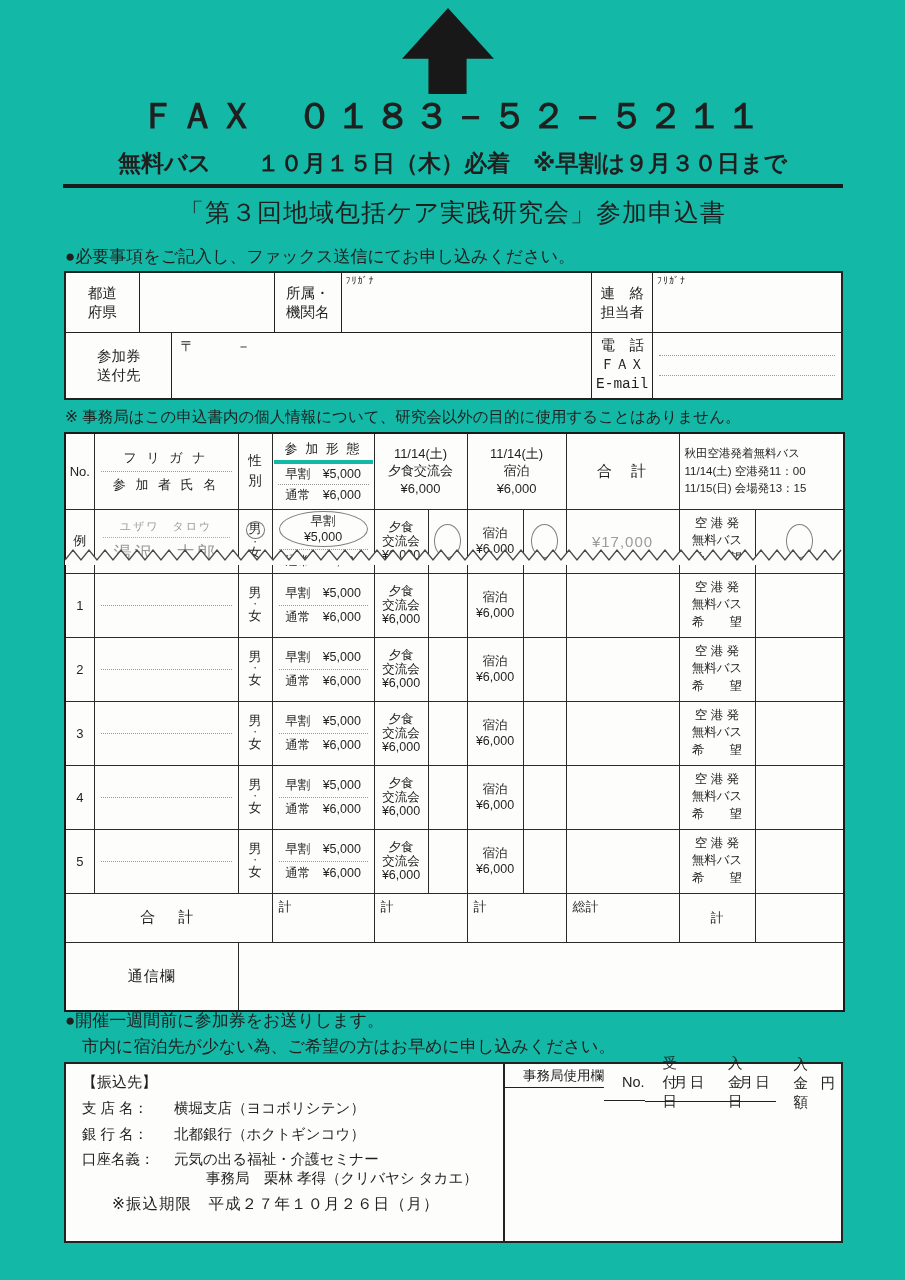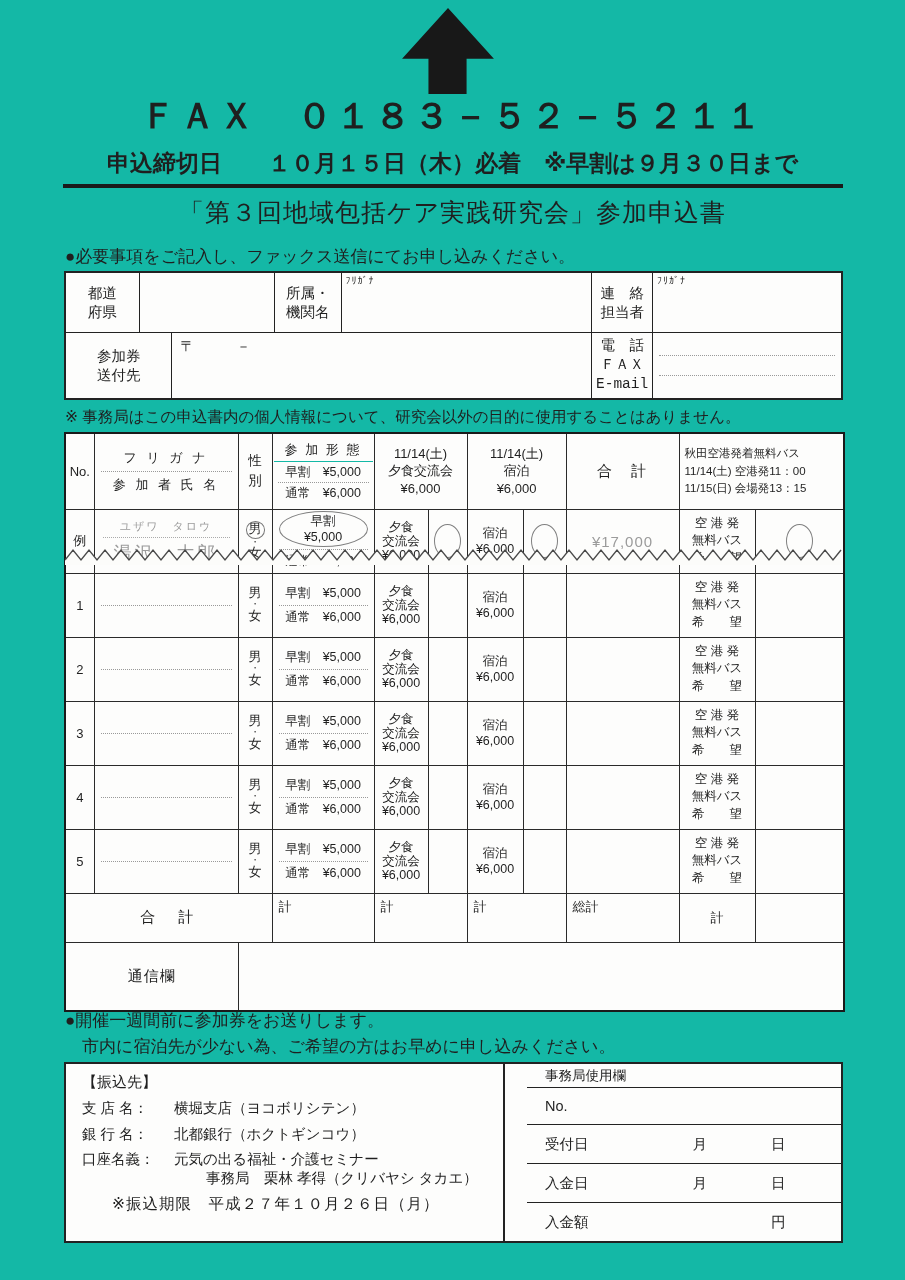--- a/index.html
+++ b/index.html
@@ -47,21 +47,21 @@
   td, th { border:1.5px solid #2a2a2a; padding:0; font-weight:normal; text-align:center; vertical-align:middle; overflow:hidden; font-size:13px; }
   tr.hrow { height:76px; }
   tr.exrow { height:56px; }
   tr.exrow td { border-bottom:none; }
   tr.prow { height:64px; }
   tr.trow { height:49px; }
   tr.mrow { height:69px; }
   .h-name .ln { letter-spacing:3px; padding:4px 8px 5px; }
   .h-name .ln1 { border-bottom:1px dotted #999; margin:0 6px; padding:5px 2px 4px; }
   .h-gender { line-height:1.5; font-size:13.5px; }
-  .h-type .tt { font-size:13px; letter-spacing:2px; border-bottom:1px solid #14b8a6; padding:3px 0 2px; margin:0 1px; }
+  .h-type .tt { font-size:13px; letter-spacing:2px; border-bottom:4px solid #14b8a6; padding:3px 0 2px; margin:0 1px; }
   .h-type .te { font-size:12.5px; padding:2px 0 1px; border-bottom:1px dotted #999; margin:0 5px; }
   .h-type .tn { font-size:12.5px; padding:2px 0; }
   .h-3l { font-size:13px; line-height:1.35; }
   .h-total { font-size:15px; letter-spacing:2px; }
   .h-bus { font-size:11.5px; line-height:1.5; text-align:left; padding-left:5px; white-space:nowrap; }
   .gray { color:#9b9b9b; }
   .ex-furi { font-size:11px; letter-spacing:2px; border-bottom:1px dotted #aaa; margin:0 8px; padding:2px 0 3px; }
   .ex-name { font-size:18px; letter-spacing:3px; padding-top:3px; }
   .name-top { height:45%; margin:0 6px; border-bottom:1px dotted #999; }
   .c-gender { font-size:13px; line-height:1.15; }
@@ -86,41 +86,41 @@
   .notes { position:absolute; top:1008px; left:65px; font-size:17px; line-height:1.5; }
   .notes .n2 { padding-left:17px; }
   
   .bbox { position:absolute; top:1062px; left:64px; width:779px; height:181px; border:2.5px solid #222; display:flex; background:#fdfdfc; }
   .bleft { width:439px; border-right:2px solid #222; padding:9px 0 0 16px; font-size:14.5px; }
   .bleft .bt { font-size:15px; margin-bottom:7px; }
   .bline { display:flex; margin-bottom:6.5px; }
   .bline .bl { width:92px; }
   .acc2 { padding-left:124px; margin-top:-2px; margin-bottom:6px; }
   .bdeadline { font-size:15.5px; padding-left:30px; margin-top:6px; letter-spacing:1px; }
-  .bright { flex:1; display:flex; flex-direction:column; font-size:14.5px;padding-left:22px; }
+  .bright { flex:1; display:flex; flex-direction:row; font-size:14.5px; }
   .orow { display:flex; align-items:center; border-bottom:1.5px solid #222; }
   .orow:last-child { border-bottom:none; }
   .o-title { height:24px; font-size:13.5px; padding-left:18px; }
   .o-no { height:37px; padding-left:18px; }
   .o-d { height:38px; flex:1; }
   .o-d .s1 { width:42%; padding-left:18px; }
   .o-d .s2 { width:26%; text-align:center; }
   .o-d .s3 { width:24%; text-align:center; }
 </style>
 </head>
 <body>
 
 <div class="page">
 
   <svg class="arrow" viewBox="0 0 100 88">
     <polygon points="50,0 97,52 69,52 69,88 30,88 30,52 3,52" fill="#181818"></polygon>
   </svg>
 
   <div class="fax-line">ＦＡＸ　０１８３－５２－５２１１</div>
-  <div class="deadline-line">申込締切日　　１０月１５日（木）必着　※早割は９月３０日まで</div>
+  <div class="deadline-line">無料バス　　１０月１５日（木）必着　※早割は９月３０日まで</div>
   <div class="rule"></div>
   <div class="title">「第３回地域包括ケア実践研究会」参加申込書</div>
   <div class="instruction">●必要事項をご記入し、ファックス送信にてお申し込みください。</div>
 
   <div class="cform">
     <div class="crow r1">
       <div class="cell lbl" style="width:74px">
         <span>都道</span>
         <span>府県</span>
       </div>

